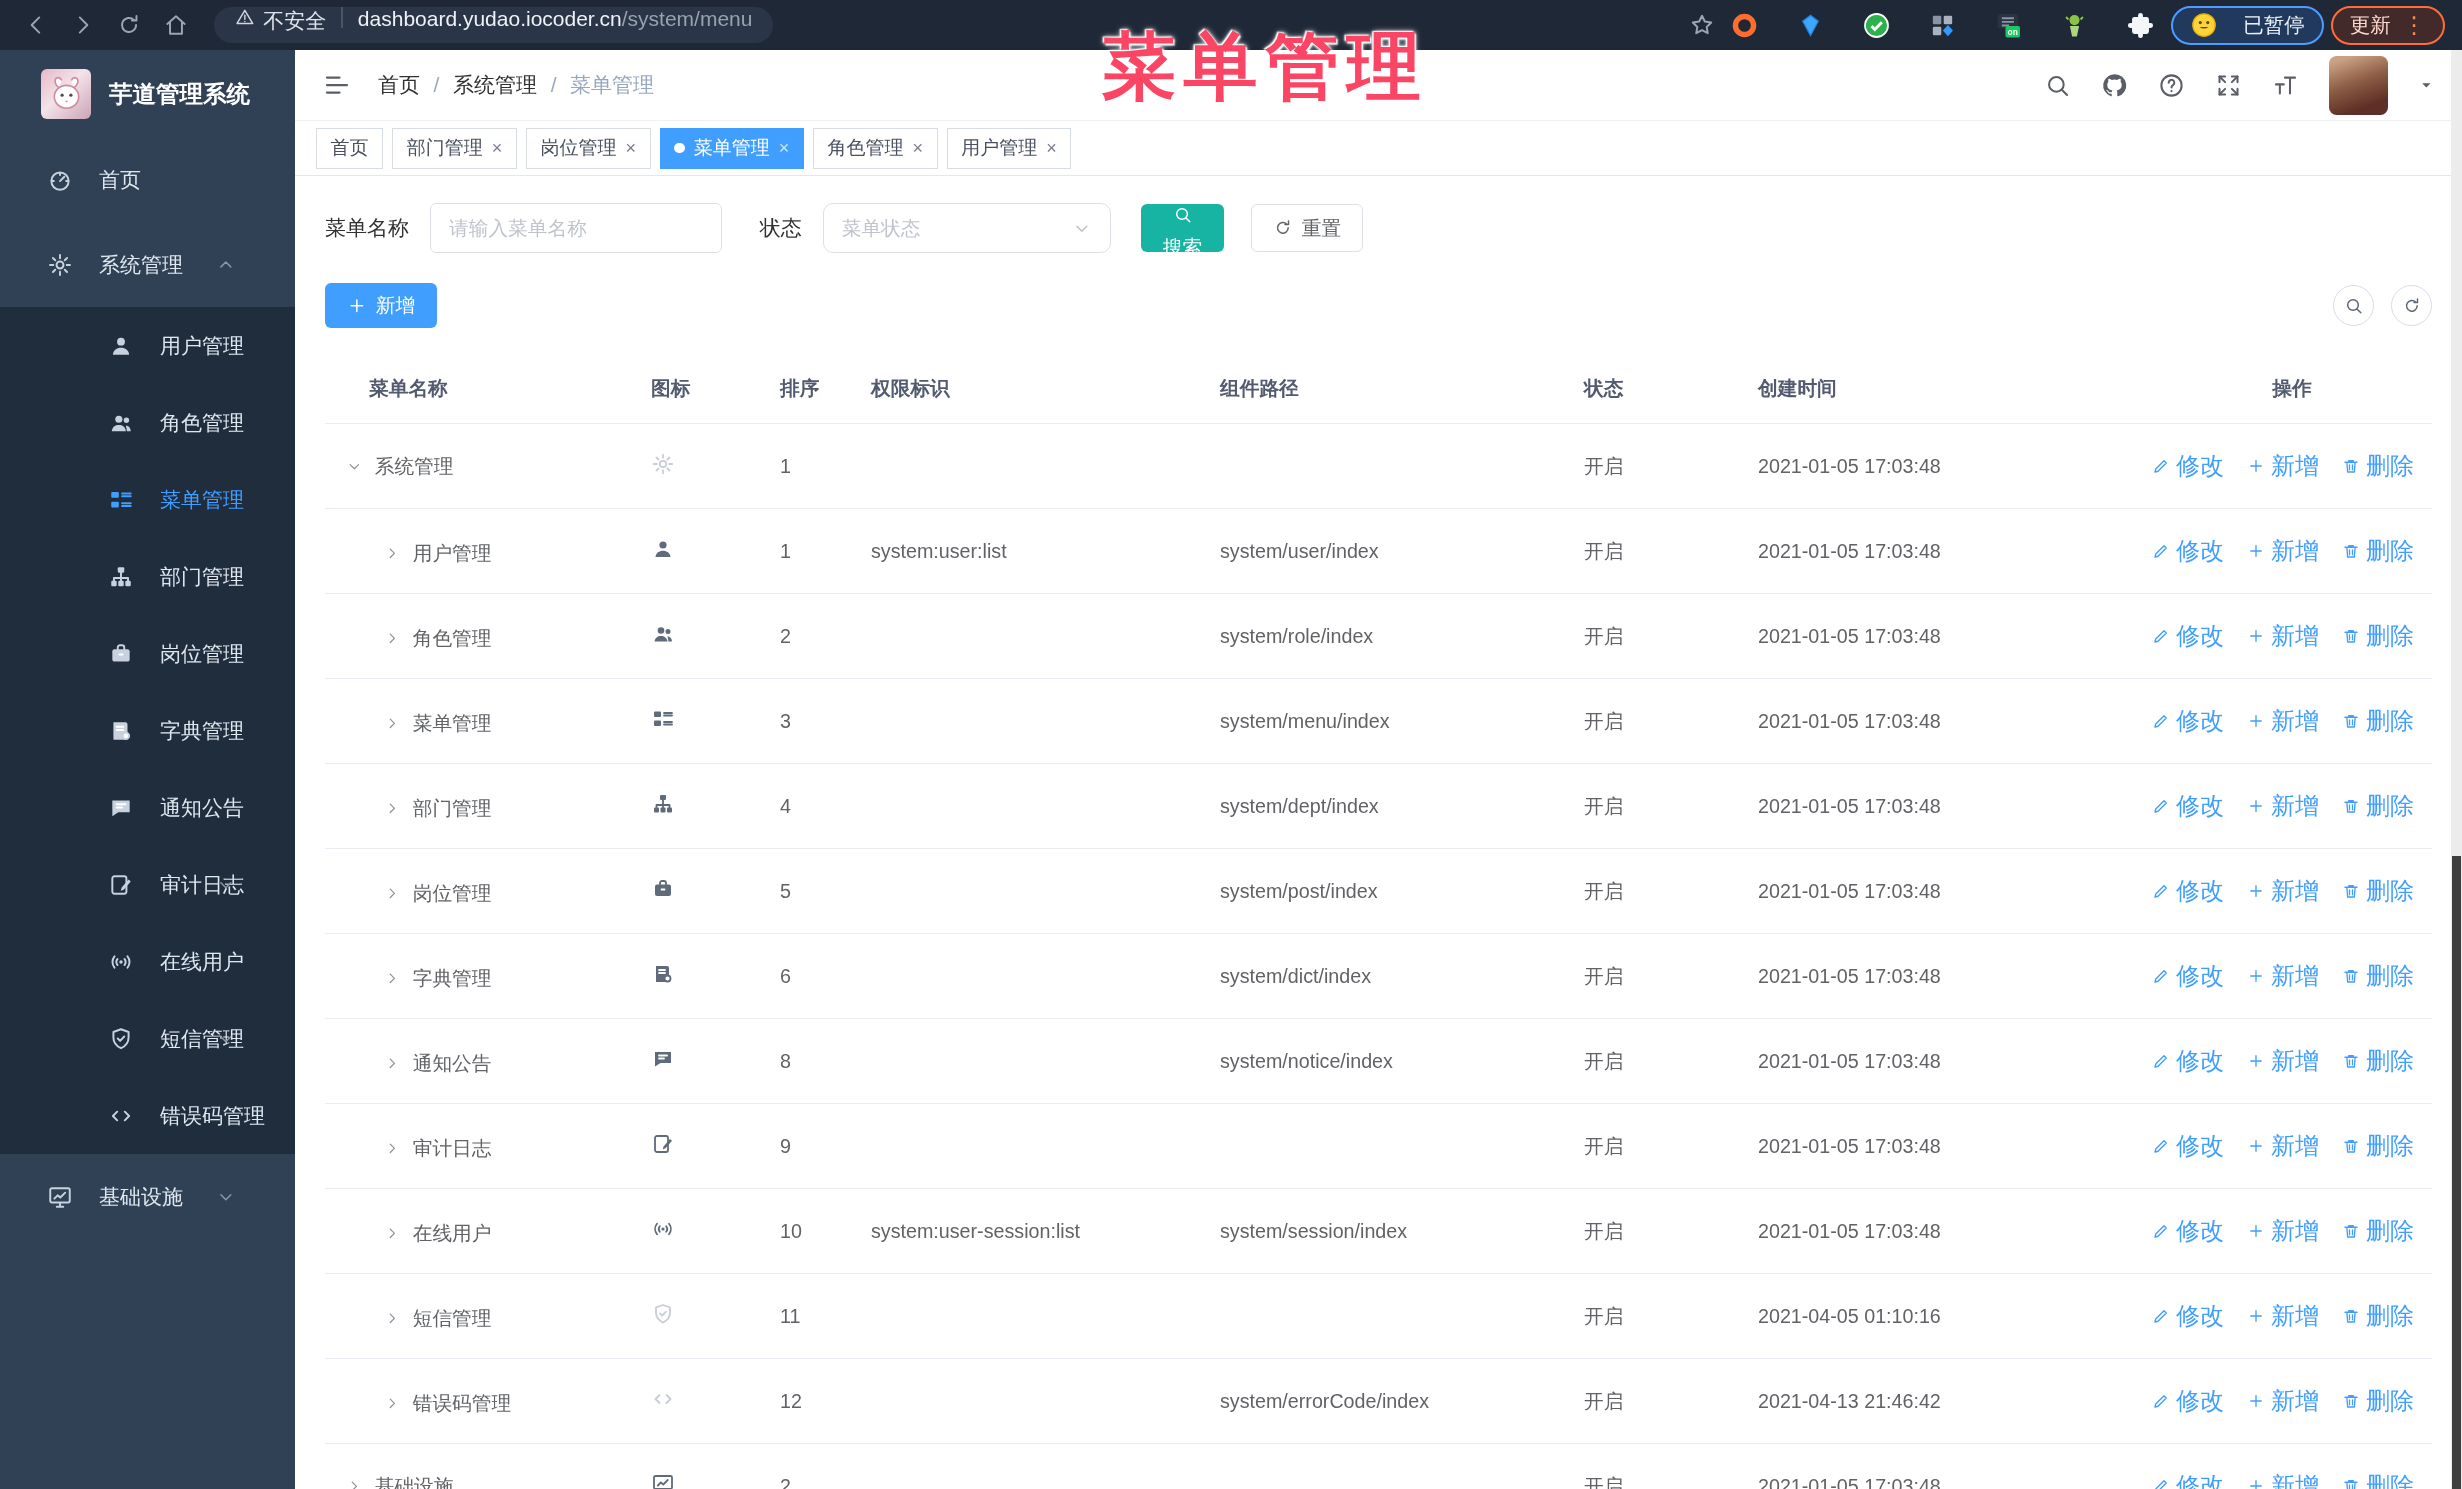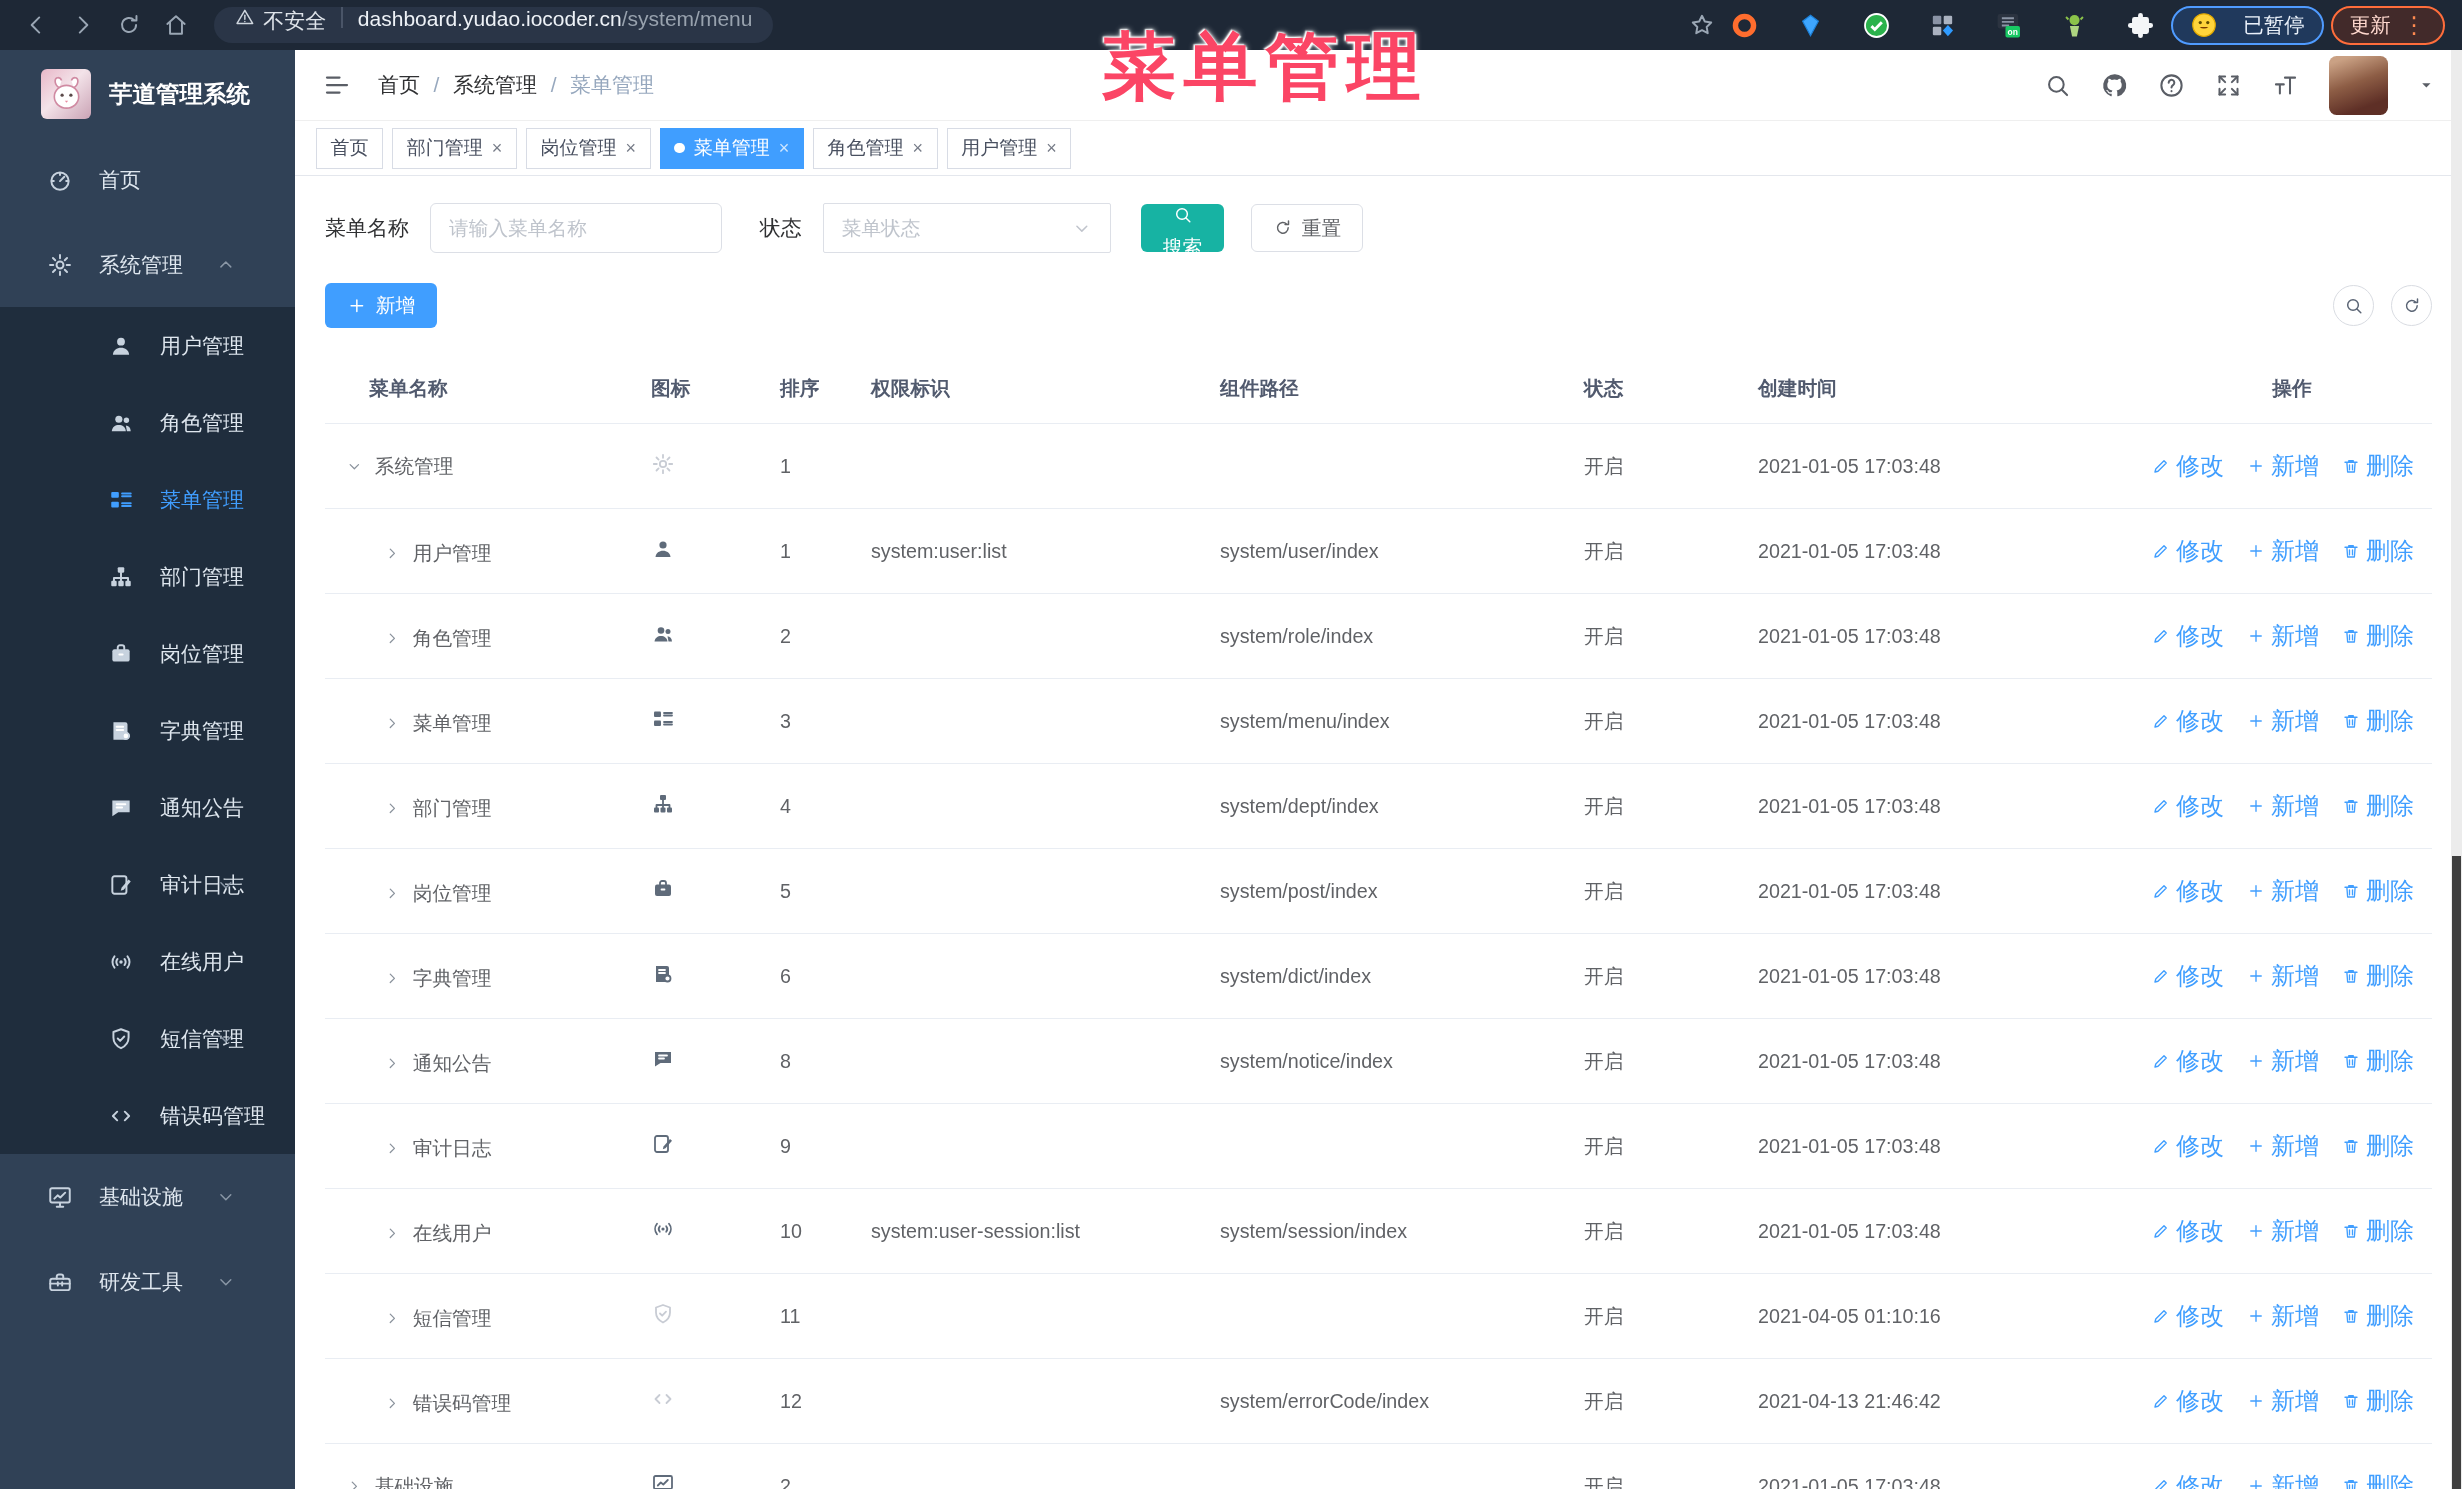--- a/index.html
+++ b/index.html
@@ -84,21 +84,21 @@
   .tab.active .dot{display:inline-block;}
   .tab .x{font-size:18px;opacity:.75;}
 
   .content{flex:1;background:#fff;padding:27px 30px 0 30px;overflow:hidden;position:relative;}
   .filter-row{display:flex;align-items:center;gap:18px;margin-bottom:30px;}
   .f-label{font-size:21px;color:#303133;margin-right:3px;white-space:nowrap;}
   .f-input{width:292px;height:50px;border:1.5px solid var(--border);border-radius:6px;font-size:19.7px;
     padding:0 18px;color:#303133;outline:none;background:#fff;
     font-family:"Liberation Sans","DejaVu Sans",sans-serif;}
   .f-input::placeholder{color:#bfc4cc;}
-  .f-select{width:288px;height:50px;border:1.5px solid var(--border);border-radius:2px;display:flex;
+  .f-select{width:288px;height:50px;border:1.5px solid var(--border);border-radius:10px;display:flex;
     align-items:center;padding:0 18px;color:#bfc4cc;font-size:19.7px;cursor:pointer;}
   .f-select .ph{flex:1;}
   .f-select .icon{color:#c0c4cc;font-size:19.7px;}
   .btn{display:inline-flex;align-items:center;gap:9px;height:48px;border-radius:6px;font-size:19.7px;
     padding:0 21px;cursor:pointer;border:1.5px solid transparent;white-space:nowrap;}
   .btn .icon{font-size:19.7px;}
   .btn-search{background:var(--teal);color:#fff;margin-left:12px;flex-direction:column;}
   .btn-reset{background:#fff;color:var(--txt);border-color:var(--border);margin-left:9px;}
   .toolbar-row{display:flex;align-items:center;margin-bottom:26px;}
   .btn-add{background:var(--accent);color:#fff;height:45px;}
@@ -409,34 +409,20 @@
         </div>
         <div class="side-item lv1">
           <span class="icon ">
             <svg viewBox="0 0 24 24">
               <rect x="3" y="4" width="18" height="13" rx="1.5"></rect>
               <path d="M9 21h6M12 17.5V21"></path>
               <path d="M6.8 13.5l3-3 2.5 2 4.5-4.5"></path>
             </svg>
           </span>
           <span>基础设施</span>
-          <span class="icon chev">
-            <svg viewBox="0 0 24 24">
-              <path d="M6 9.5l6 6 6-6"></path>
-            </svg>
-          </span>
-        </div>
-        <div class="side-item lv1">
-          <span class="icon ">
-            <svg viewBox="0 0 24 24">
-              <rect x="3" y="9" width="18" height="10.5" rx="2"></rect>
-              <path d="M9 9V7a2 2 0 012-2h2a2 2 0 012 2v2M3 13.5h18M10 12.2v3M14 12.2v3"></path>
-            </svg>
-          </span>
-          <span>研发工具</span>
           <span class="icon chev">
             <svg viewBox="0 0 24 24">
               <path d="M6 9.5l6 6 6-6"></path>
             </svg>
           </span>
         </div>
       </nav>
   </aside>
 
   <div class="main">

